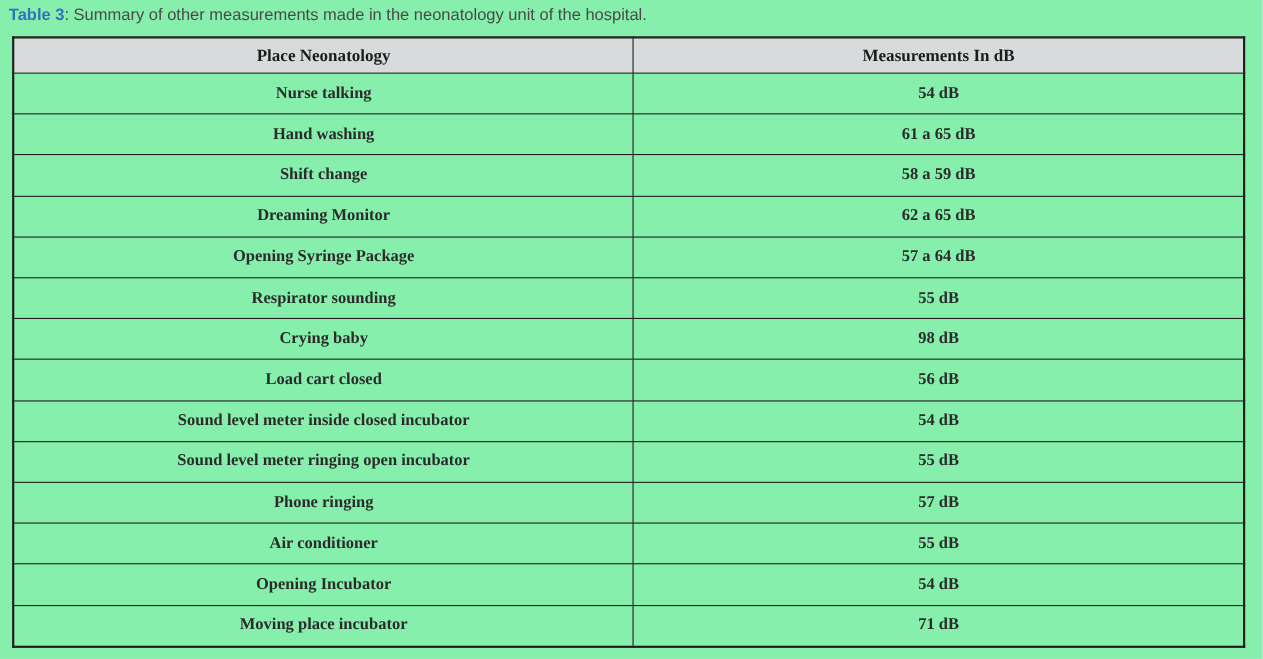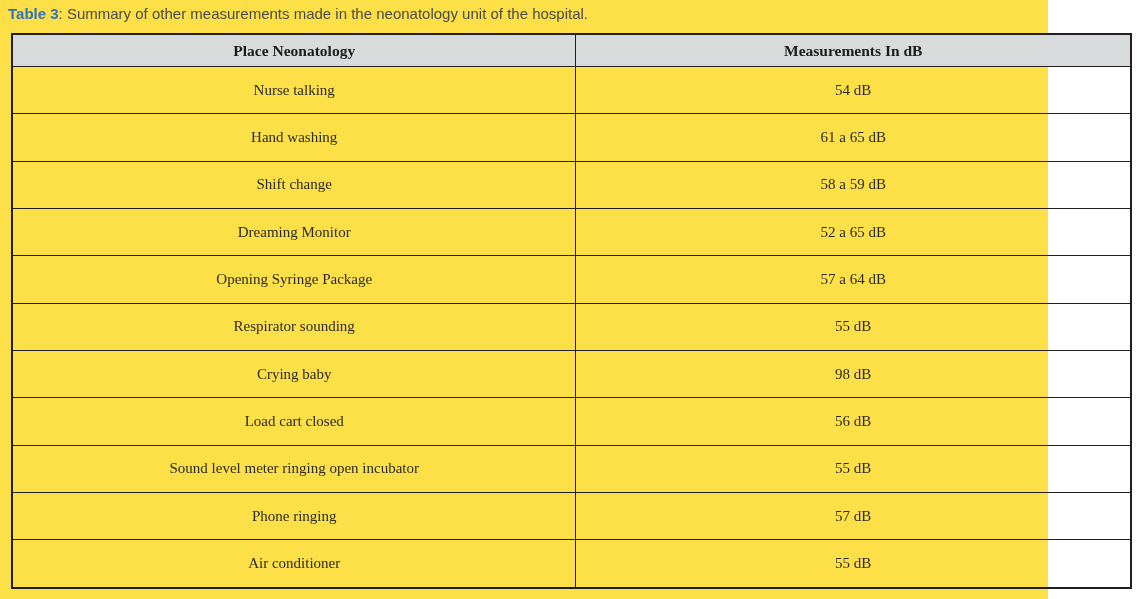--- a/index.html
+++ b/index.html
@@ -6,23 +6,23 @@
     margin: 0;
     padding: 0;
     background: #ffffff;
     width: 1148px;
     height: 599px;
     overflow: hidden;
     font-family: "Liberation Sans", sans-serif;
   }
   .page {
     position: relative;
-    width: 1048px;
+    width: 1148px;
     height: 599px;
-    background: #fde047;
+    background: #86efac;
   }
   .caption {
     position: absolute;
     left: 8px;
     top: 5px;
     font-size: 15px;
     color: #4a4a4a;
     font-family: "Liberation Sans", sans-serif;
     white-space: nowrap;
   }
@@ -45,20 +45,21 @@
   table.measure-table col.col-value  { width: 49.6%; }
   table.measure-table th,
   table.measure-table td {
     border: 1px solid #231f20;
     text-align: center;
     vertical-align: middle;
     padding: 0 4px;
     font-size: 15px;
     color: #2b2b2b;
     height: 31px;
+    font-weight: bold;
   }
   table.measure-table th {
     background: #d7dbdb;
     font-weight: bold;
     color: #1c1c1c;
     font-size: 15.5px;
     margin-left: 20px;
   }
 </style>
 </head>
@@ -87,46 +88,58 @@
       <tr>
         <td>Hand washing</td>
         <td>61 a 65 dB</td>
       </tr>
       <tr>
         <td>Shift change</td>
         <td>58 a 59 dB</td>
       </tr>
       <tr>
         <td>Dreaming Monitor</td>
-        <td>52 a 65 dB</td>
+        <td>62 a 65 dB</td>
       </tr>
       <tr>
         <td>Opening Syringe Package</td>
         <td>57 a 64 dB</td>
       </tr>
       <tr>
         <td>Respirator sounding</td>
         <td>55 dB</td>
       </tr>
       <tr>
         <td>Crying baby</td>
         <td>98 dB</td>
       </tr>
       <tr>
         <td>Load cart closed</td>
         <td>56 dB</td>
       </tr>
       <tr>
+        <td>Sound level meter inside closed incubator</td>
+        <td>54 dB</td>
+      </tr>
+      <tr>
         <td>Sound level meter ringing open incubator</td>
         <td>55 dB</td>
       </tr>
       <tr>
         <td>Phone ringing</td>
         <td>57 dB</td>
       </tr>
       <tr>
         <td>Air conditioner</td>
         <td>55 dB</td>
       </tr>
+      <tr>
+        <td>Opening Incubator</td>
+        <td>54 dB</td>
+      </tr>
+      <tr>
+        <td>Moving place incubator</td>
+        <td>71 dB</td>
+      </tr>
     </tbody>
   </table>
 
 </div>
 
 </body></html>

